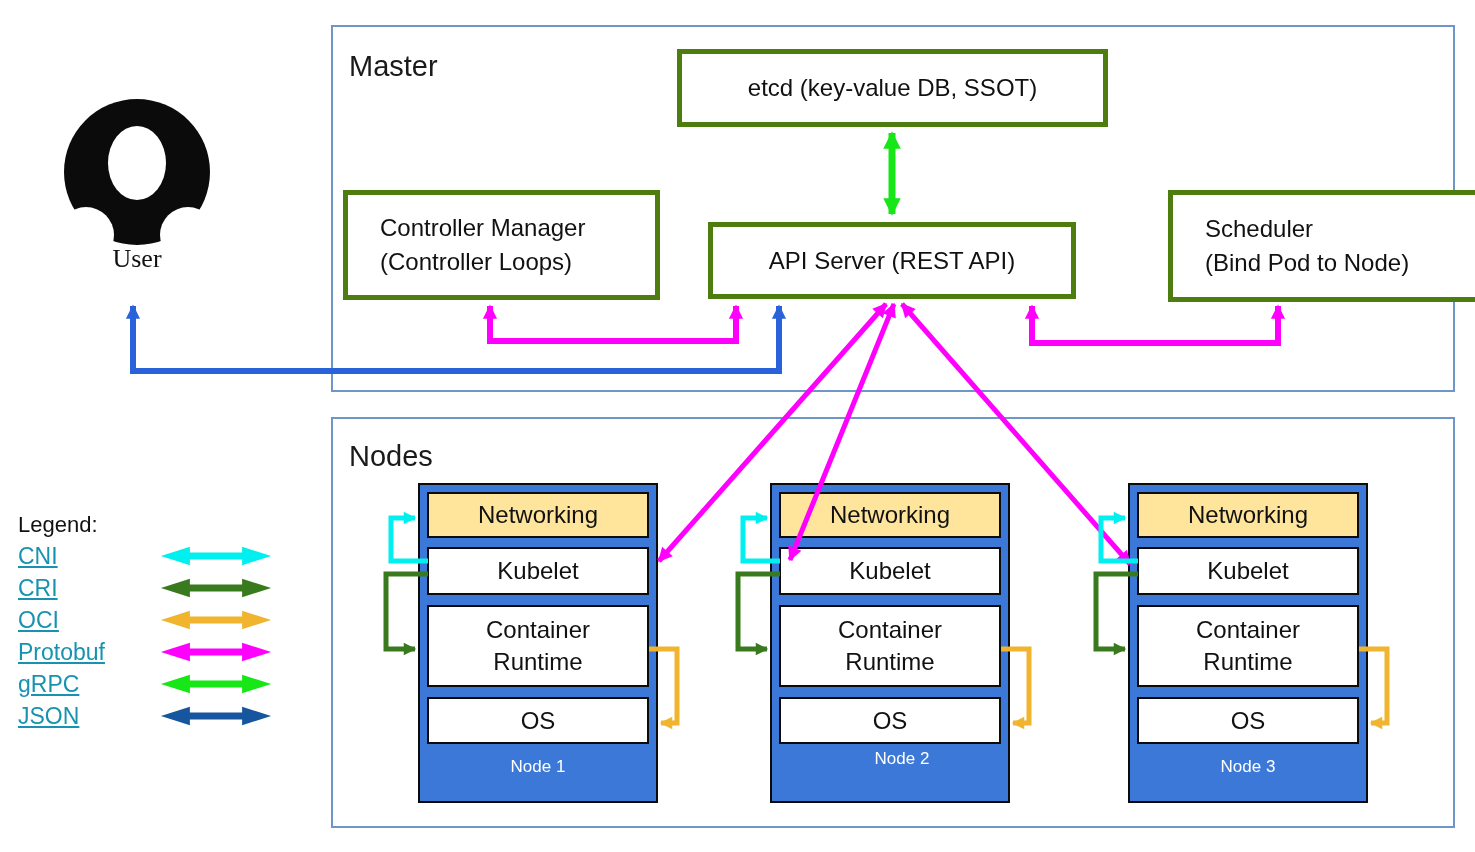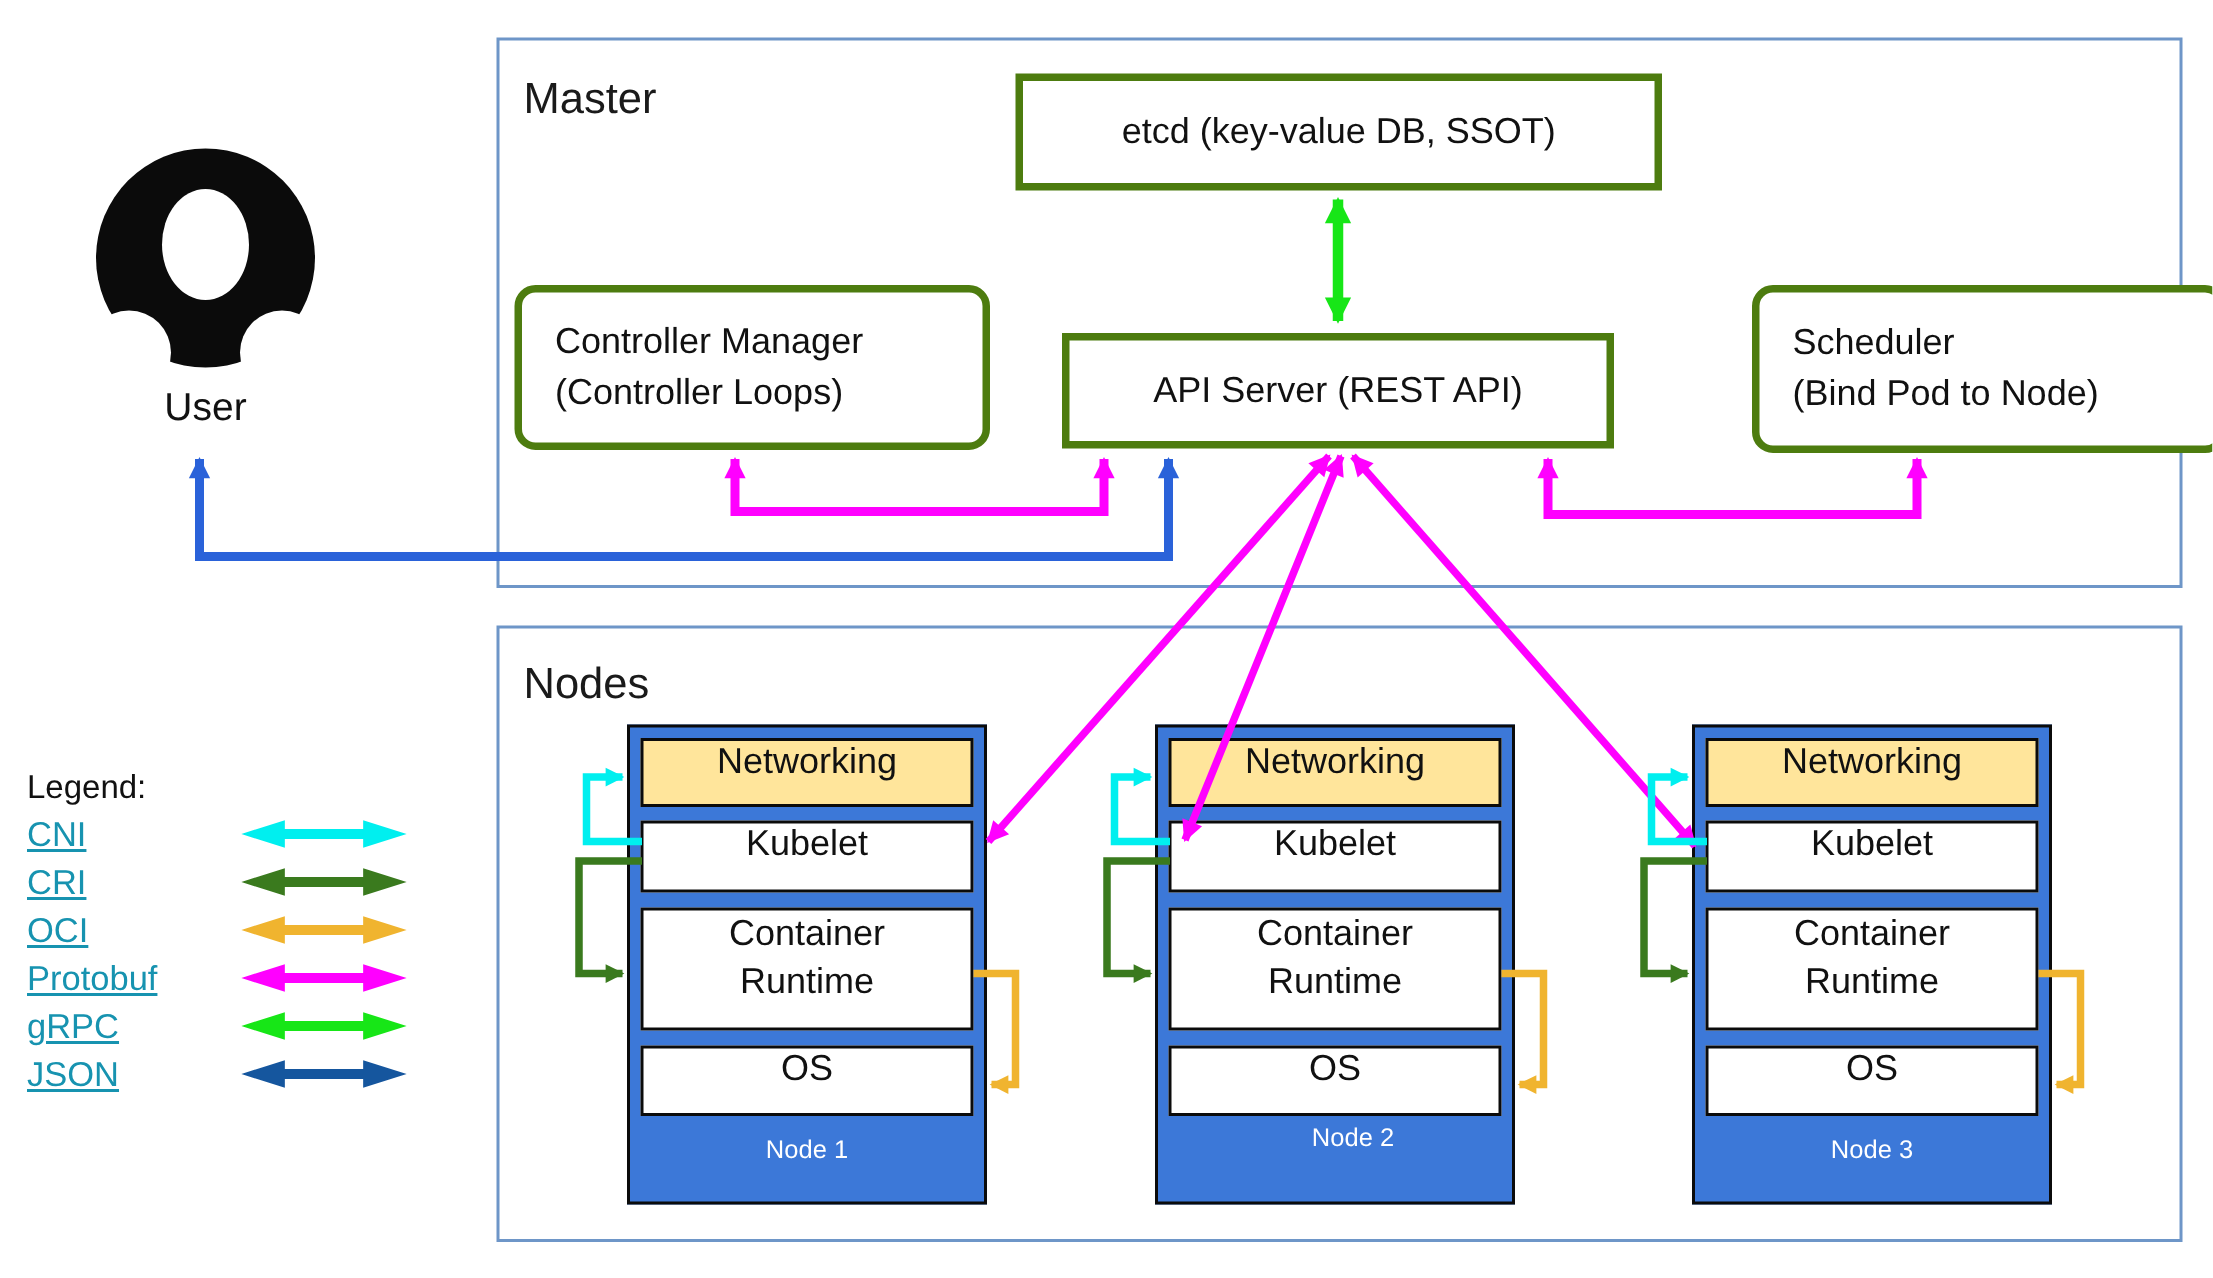--- a/index.html
+++ b/index.html
@@ -6,25 +6,25 @@
   body{font-family:"Liberation Sans","DejaVu Sans",sans-serif;color:#111;}
   #stage{position:relative;width:1475px;height:852px;background:#fff;overflow:hidden;}
   .abs{position:absolute;}
   
   .section-frame{border:2px solid #6e96c8;background:transparent;box-sizing:border-box;}
   .section-title{font-size:29px;color:#1a1a1a;}
   
   .component{border:5px solid #4d7c0f;background:#fff;box-sizing:border-box;
              display:flex;flex-direction:column;justify-content:center;font-size:24px;}
   .component.centered{align-items:center;text-align:center;}
-  .component.leftpad{padding-left:22px;line-height:34px;border-radius:14px;}
+  .component.leftpad{padding-left:32px;line-height:34px;}
   
   .node-card{background:#3c78d8;border:2px solid #0b0b0b;box-sizing:border-box;}
   .layer{position:absolute;left:7px;right:7px;border:2px solid #0b0b0b;background:#fff;
-         box-sizing:border-box;display:flex;align-items:flex-start;justify-content:center;
+         box-sizing:border-box;display:flex;align-items:center;justify-content:center;
          font-size:24px;text-align:center;}
   .layer.networking{background:#ffe59b;}
   .layer .wrap{display:block;width:160px;line-height:32px;}
   .node-name{position:absolute;left:0;right:0;text-align:center;color:#fff;font-size:17px;}
   
   .user-label{font-size:26px;text-align:center;}
   
   .legend-title{font-size:22px;color:#111;}
   .legend-link{font-size:23px;color:#1793b0;text-decoration:underline;cursor:pointer;}
   .legend-arrow{position:absolute;left:140px;top:2px;}
@@ -57,21 +57,21 @@
     <span>Scheduler</span>
     <span>(Bind Pod to Node)</span>
   </div>
 
   <svg class="abs" style="left:62px;top:97px;" width="150" height="150" viewBox="0 0 150 150">
     <circle cx="75" cy="75" r="73" fill="#0b0b0b"></circle>
     <ellipse cx="75" cy="66" rx="29" ry="37" fill="#ffffff"></ellipse>
     <circle cx="24" cy="138" r="28" fill="#ffffff"></circle>
     <circle cx="126" cy="138" r="28" fill="#ffffff"></circle>
   </svg>
-  <div class="abs user-label" style="left:62px;top:256px;width:150px;">User</div>
+  <div class="abs user-label" style="left:62px;top:244px;width:150px;font-family:Liberation Serif, serif;">User</div>
 
   <div class="abs section-frame" style="left:331px;top:417px;width:1124px;height:411px;"></div>
   <div class="abs section-title" style="left:349px;top:440px;">Nodes</div>
 
   <div class="abs node-card" style="left:418px;top:483px;width:240px;height:320px;">
     <div class="layer networking" style="top:7px;height:46px;">
       <span>Networking</span>
     </div>
     <div class="layer" style="top:62px;height:48px;">
       <span>Kubelet</span>

